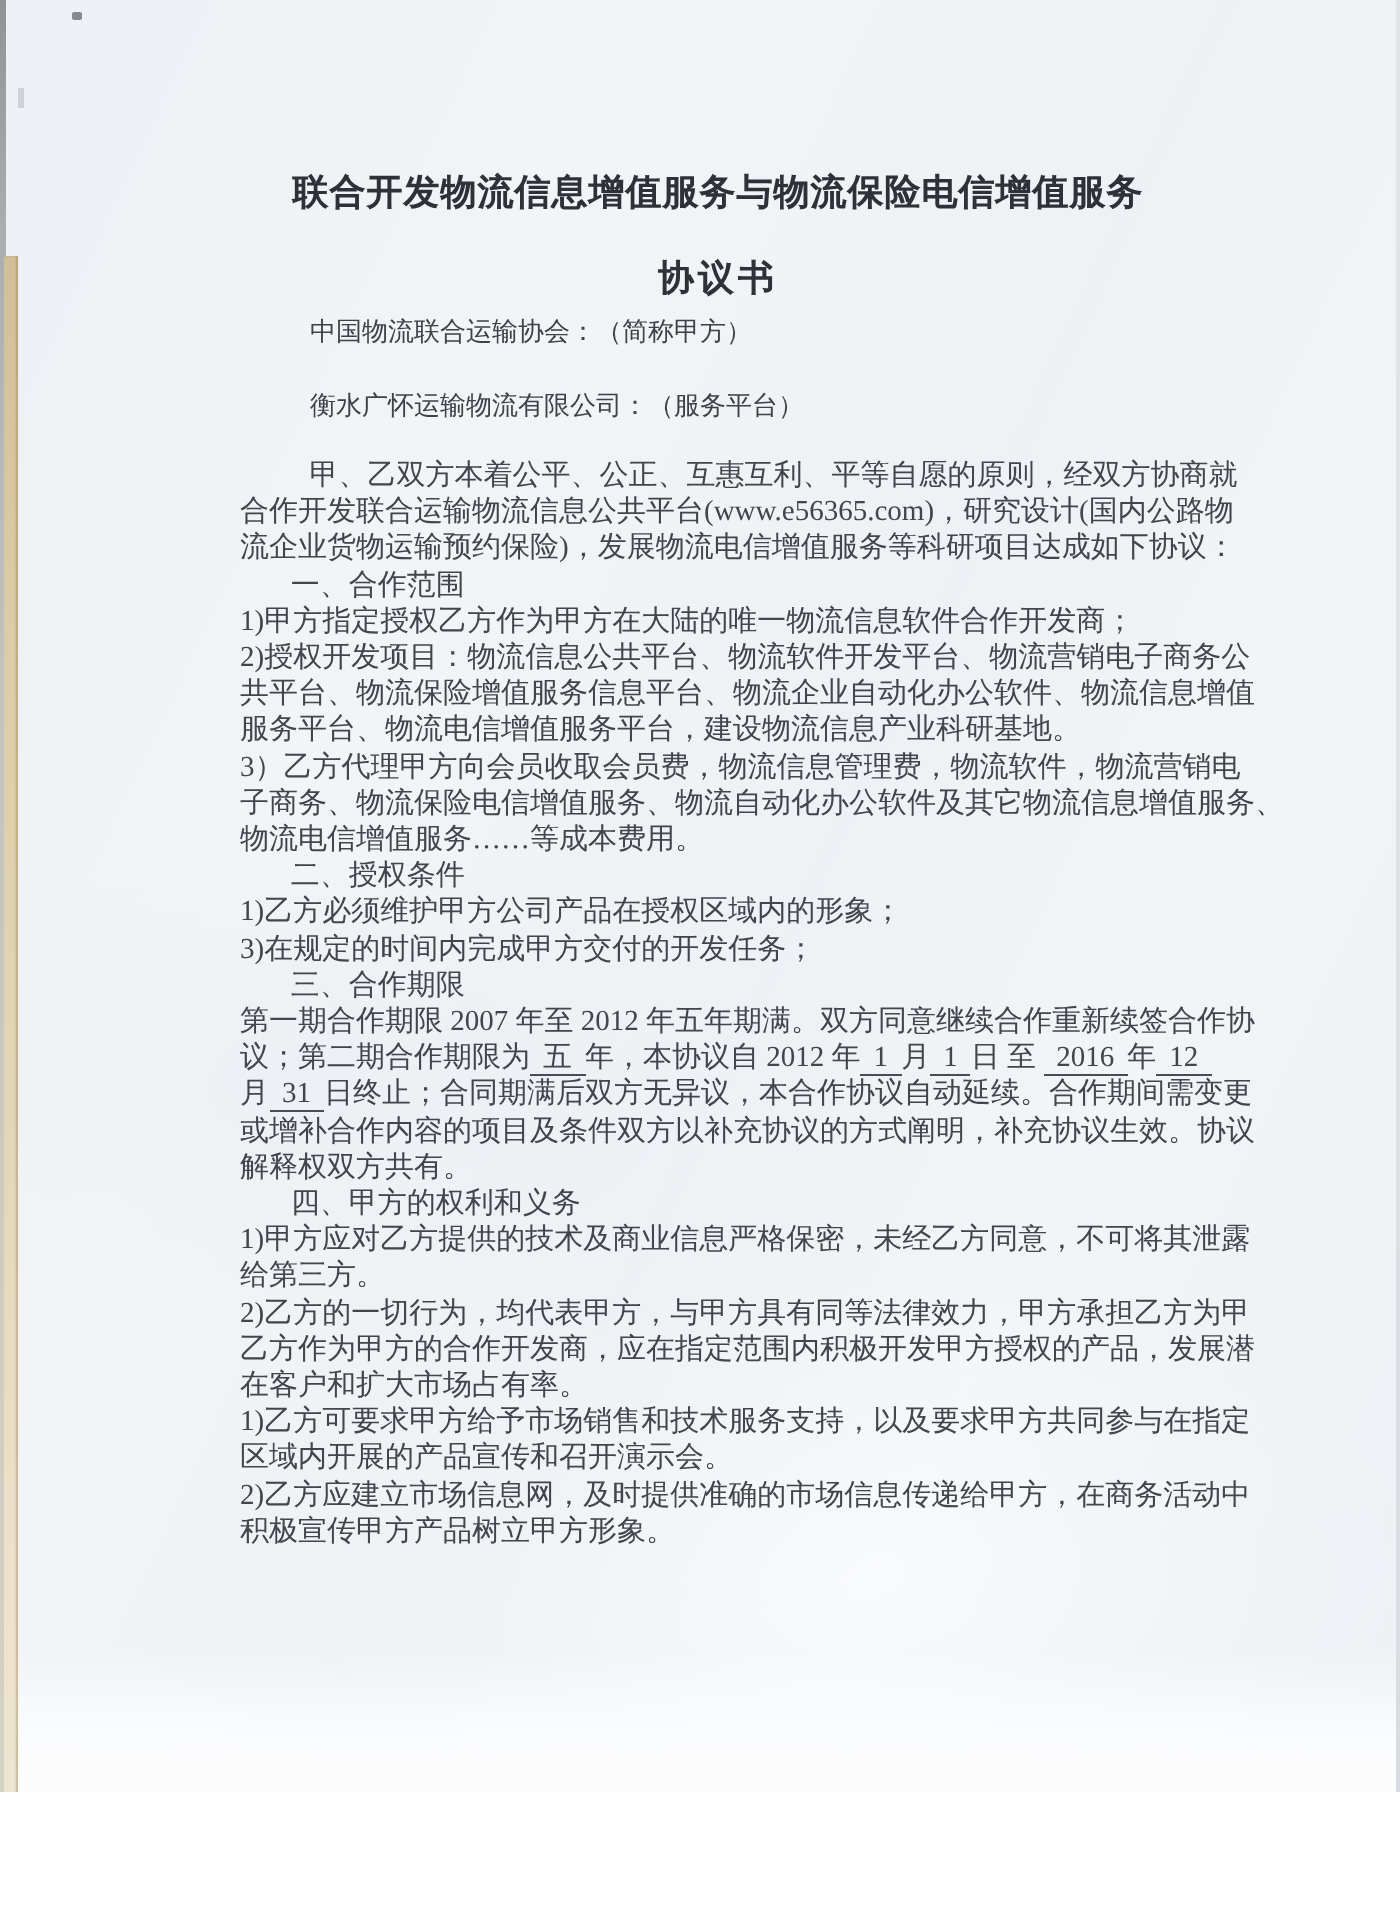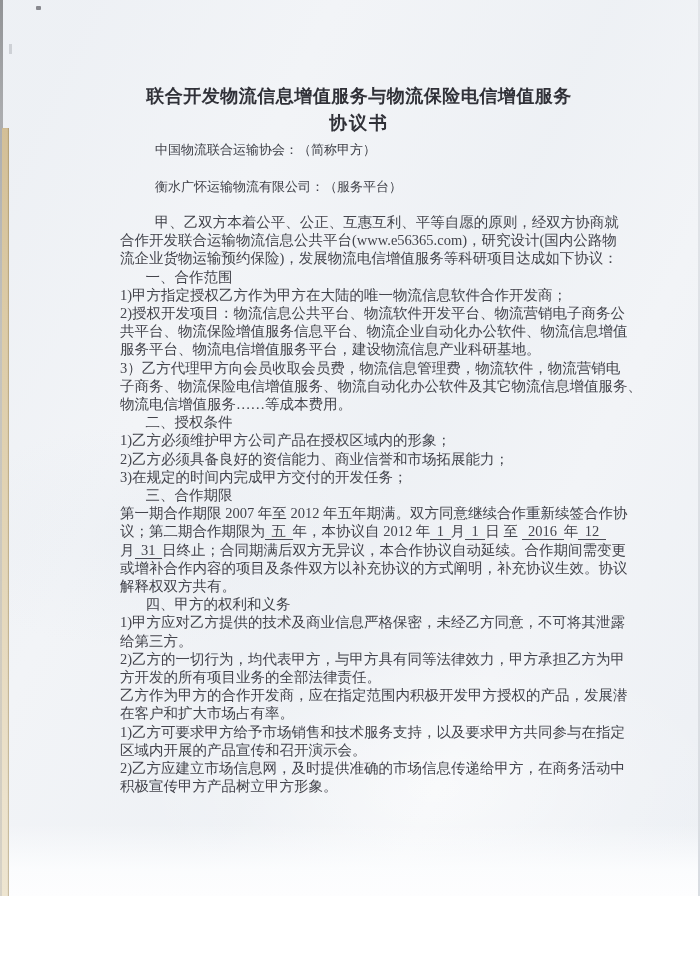--- a/index.html
+++ b/index.html
@@ -37,21 +37,21 @@
     position:absolute; left:36px; top:6px; width:5px; height:4px;
     background:#6e6f76; border-radius:1px; opacity:.8;
   }
   .speck2 {
     position:absolute; left:9px; top:44px; width:3px; height:10px;
     background:#b9bcc2; opacity:.6;
   }
   
   .title-block { padding-top:84px; margin-left:99px; width:520px; text-align:center; color:#303138; }
   .title-line1 { font-size:18px; font-weight:bold; letter-spacing:.5px; line-height:24px; }
-  .title-line2 { font-size:18px; font-weight:bold; letter-spacing:2px; line-height:24px; margin-top:3px; }
+  .title-line2 { font-size:18px; font-weight:bold; letter-spacing:2px; line-height:24px; margin-top:19px; }
   .meta-block { margin-left:155px; margin-top:5px; font-size:13px; color:#3f4048; }
   .party-a { line-height:20px; margin-bottom:17px; }
   .party-b { line-height:20px; margin-bottom:16px; }
   .sign-line { line-height:18px; }
   .doc-body {
     margin-left:120px; margin-top:13px; width:532px;
     font-size:14.5px; line-height:18.2px; color:#43444c;
   }
   .line { white-space:nowrap; }
   .u { border-bottom:1px solid #4a4b55; padding:0 .45em; }
@@ -84,33 +84,31 @@
       <div class="line" style="padding-left: 1.75em;"><span>一、合作范围</span></div>
       <div class="line"><span>1)甲方指定授权乙方作为甲方在大陆的唯一物流信息软件合作开发商；</span></div>
       <div class="line"><span>2)授权开发项目：物流信息公共平台、物流软件开发平台、物流营销电子商务公</span></div>
       <div class="line"><span>共平台、物流保险增值服务信息平台、物流企业自动化办公软件、物流信息增值</span></div>
       <div class="line"><span>服务平台、物流电信增值服务平台，建设物流信息产业科研基地。</span></div>
       <div class="line"><span>3）乙方代理甲方向会员收取会员费，物流信息管理费，物流软件，物流营销电</span></div>
       <div class="line"><span>子商务、物流保险电信增值服务、物流自动化办公软件及其它物流信息增值服务、</span></div>
       <div class="line"><span>物流电信增值服务……等成本费用。</span></div>
       <div class="line" style="padding-left: 1.75em;"><span>二、授权条件</span></div>
       <div class="line"><span>1)乙方必须维护甲方公司产品在授权区域内的形象；</span></div>
-      <div class="line"><span>2)乙方必须具备良好的资信能力、商业信誉和市场拓展能力；</span></div>
       <div class="line"><span>3)在规定的时间内完成甲方交付的开发任务；</span></div>
       <div class="line" style="padding-left: 1.75em;"><span>三、合作期限</span></div>
       <div class="line"><span>第一期合作期限 2007 年至 2012 年五年期满。双方同意继续合作重新续签合作协</span></div>
       <div class="line"><span>议；第二期合作期限为</span><span class="u">五</span><span>年，本协议自 2012 年</span><span class="u">1</span><span>月</span><span class="u">1</span><span>日 至 </span><span class="u">2016</span><span>年</span><span class="u">12</span></div>
       <div class="line"><span>月</span><span class="u">31</span><span>日终止；合同期满后双方无异议，本合作协议自动延续。合作期间需变更</span></div>
       <div class="line"><span>或增补合作内容的项目及条件双方以补充协议的方式阐明，补充协议生效。协议</span></div>
       <div class="line"><span>解释权双方共有。</span></div>
       <div class="line" style="padding-left: 1.75em;"><span>四、甲方的权利和义务</span></div>
       <div class="line"><span>1)甲方应对乙方提供的技术及商业信息严格保密，未经乙方同意，不可将其泄露</span></div>
       <div class="line"><span>给第三方。</span></div>
       <div class="line"><span>2)乙方的一切行为，均代表甲方，与甲方具有同等法律效力，甲方承担乙方为甲</span></div>
-      <div class="line"><span>方开发的所有项目业务的全部法律责任。</span></div>
       <div class="line"><span>乙方作为甲方的合作开发商，应在指定范围内积极开发甲方授权的产品，发展潜</span></div>
       <div class="line"><span>在客户和扩大市场占有率。</span></div>
       <div class="line"><span>1)乙方可要求甲方给予市场销售和技术服务支持，以及要求甲方共同参与在指定</span></div>
       <div class="line"><span>区域内开展的产品宣传和召开演示会。</span></div>
       <div class="line"><span>2)乙方应建立市场信息网，及时提供准确的市场信息传递给甲方，在商务活动中</span></div>
       <div class="line"><span>积极宣传甲方产品树立甲方形象。</span></div>
     </div>
 </div>
 
 </body></html>

